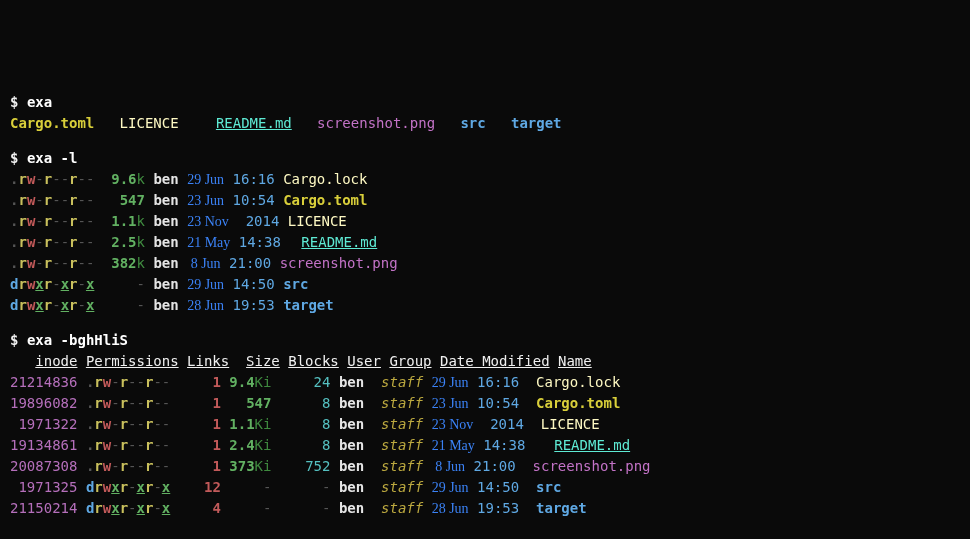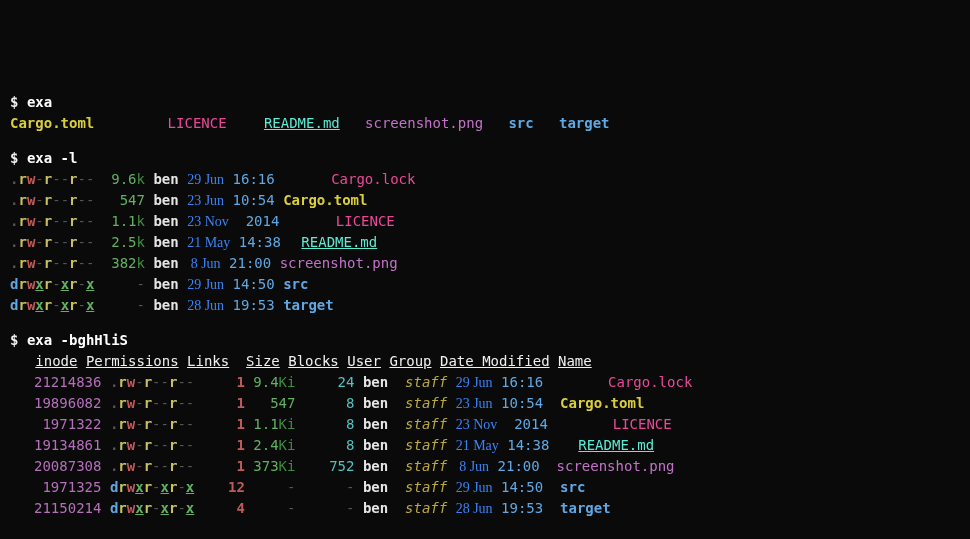--- a/index.html
+++ b/index.html
@@ -15,39 +15,39 @@
       overflow: hidden;
       white-space: pre;
     }
     .dollar { color: #f0f0f0; font-weight: bold; }
     .cmd { color: #ffffff; font-weight: bold; margin-top: 39px; }
     .flags { color: #ffffff; font-weight: bold; }
 
     
     .fname-toml    { color: #d9cf3a; font-weight: bold; }
     .fname-readme  { color: #5eead4; text-decoration: underline; font-weight: normal; margin-left: 12px; }
-    .fname-plain   { color: #ec4899; margin-left: 48px; }
+    .fname-plain   { color: #fef9c3; }
     .fname-image   { color: #c373c7; }
     .fname-dir     { color: #5fa8e3; font-weight: bold; }
 
     
     .pdot  { color: #555555; font-weight: bold; }
     .pdash { color: #555555; }
     .pread { color: #c9c05d; font-weight: bold; }
     .pwrite{ color: #c25a5a; font-weight: bold; }
     .px    { color: #62b162; font-weight: bold; text-decoration: underline; }
     .ptype { color: #5fa8e3; font-weight: bold; } 
 
-    .size-num { color: #62b162; font-weight: normal; text-align: center; }
+    .size-num { color: #62b162; font-weight: bold; text-align: center; }
     .size-unit{ color: #3f8a3f; }
     .size-dash{ color: #555555; }
 
     .user  { color: #e5e5e5; font-weight: bold; }
     .group { color: #bba83f; font-style: italic; }
-    .inode { color: #b56fbb; margin-left: 24px; }
+    .inode { color: #b56fbb; }
     .links { color: #c25a5a; font-weight: bold; }
     .date  { color: #3b82f6; font-family: Liberation Serif, serif; }
     .time  { color: #5fa8e3; }
     .blocks{ color: #55c0c0; }
     .blocks-dash { color: #555555; }
 
     .header { color: #f0f0f0; text-decoration: underline; }
 
     .row { display: block; }
     .gap { height: 14px; }

